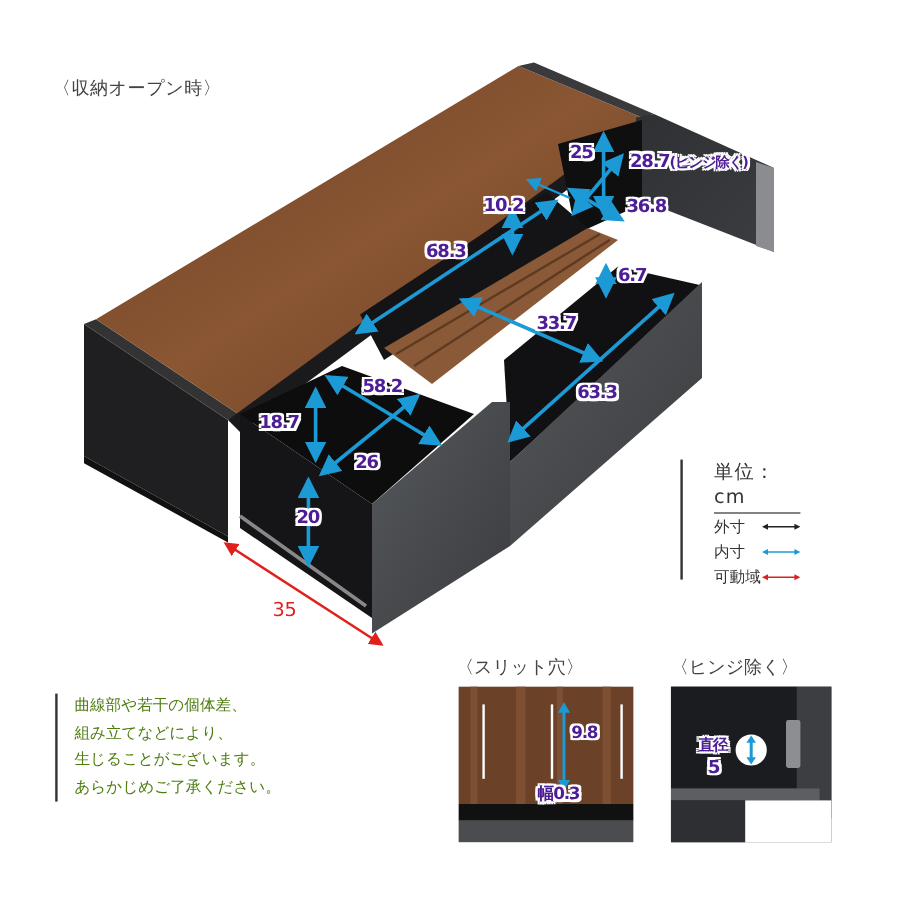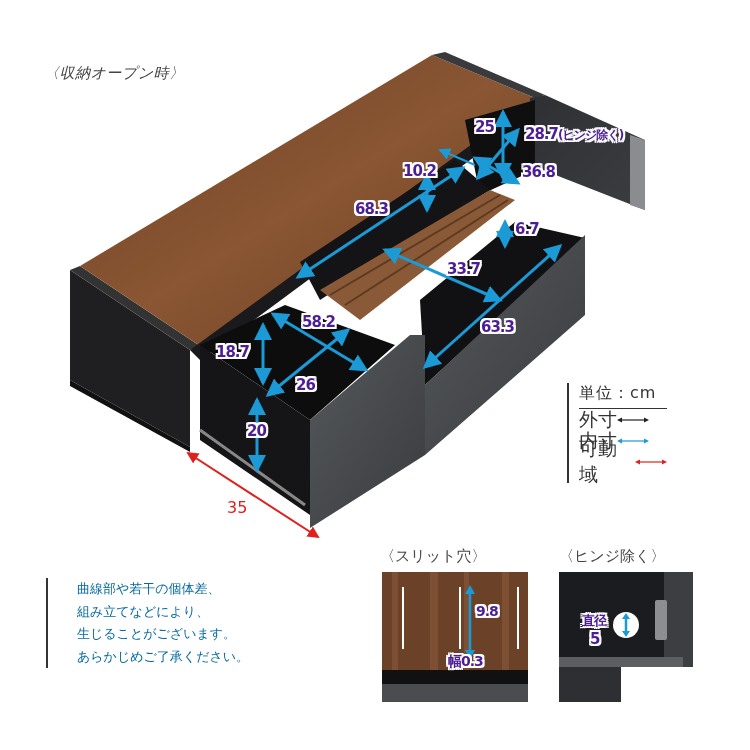--- a/index.html
+++ b/index.html
@@ -2,30 +2,30 @@
 <html><head>
 <meta charset="utf-8">
 <style>
   html, body { margin:0; padding:0; background:#ffffff; }
   body { width:750px; height:750px; position:relative; overflow:hidden; font-family:"DejaVu Sans", sans-serif; color:#333; }
   .abs { position:absolute; }
   .caption { font-size:15px; color:#444; letter-spacing:0.5px; }
   .dim { font-family:"DejaVu Sans", sans-serif; font-weight:bold; color:#4c1d95; font-size:15px;
          text-shadow: -2px -2px 0 #fff, 2px -2px 0 #fff, -2px 2px 0 #fff, 2px 2px 0 #fff, 0 2px 0 #fff, 0 -2px 0 #fff, 2px 0 0 #fff, -2px 0 0 #fff; letter-spacing:-1px; }
   .dim-red { font-family:"DejaVu Sans", sans-serif; color:#e0201c; font-size:16px; }
-  .legend { left:567px; top:383px; width:100px; height:100px; border-left:2px solid #333; padding-left:10px; box-sizing:border-box; }
+  .legend { left:567px; top:383px; width:100px; height:100px; border-left:2px solid #333; padding-left:26px; box-sizing:border-box; }
   .legend-title { font-size:16px; color:#333; padding-bottom:4px; border-bottom:1px solid #333; letter-spacing:1px; }
-  .legend-row { display:flex; align-items:center; font-size:19px; color:#333; height:21px; }
-  .note { left:46px; top:578px; border-left:2px solid #333; padding-left:29px; font-size:13px; line-height:22.5px; color:#0369a1; }
+  .legend-row { display:flex; align-items:center; justify-content:space-between; font-size:13px; color:#333; height:21px; }
+  .note { left:46px; top:578px; border-left:2px solid #333; padding-left:14px; font-size:13px; line-height:22.5px; color:#4d7c0f; }
   .inset-caption { font-size:15px; color:#444; }
 </style>
 </head>
 <body>
 
-<div class="abs caption" style="left:44px; top:64px;font-style:italic;">〈収納オープン時〉</div>
+<div class="abs caption" style="left:44px; top:64px;">〈収納オープン時〉</div>
 
 <svg class="abs" style="left:0; top:0;" width="750" height="560" viewBox="0 0 750 560">
   <defs>
     <linearGradient id="wood" x1="0" y1="0" x2="1" y2="1">
       <stop offset="0" stop-color="#6e4226"></stop>
       <stop offset="0.5" stop-color="#8a5633"></stop>
       <stop offset="1" stop-color="#6a3f22"></stop>
     </linearGradient>
     <linearGradient id="stone" x1="0" y1="0" x2="1" y2="1">
       <stop offset="0" stop-color="#55585c"></stop>

